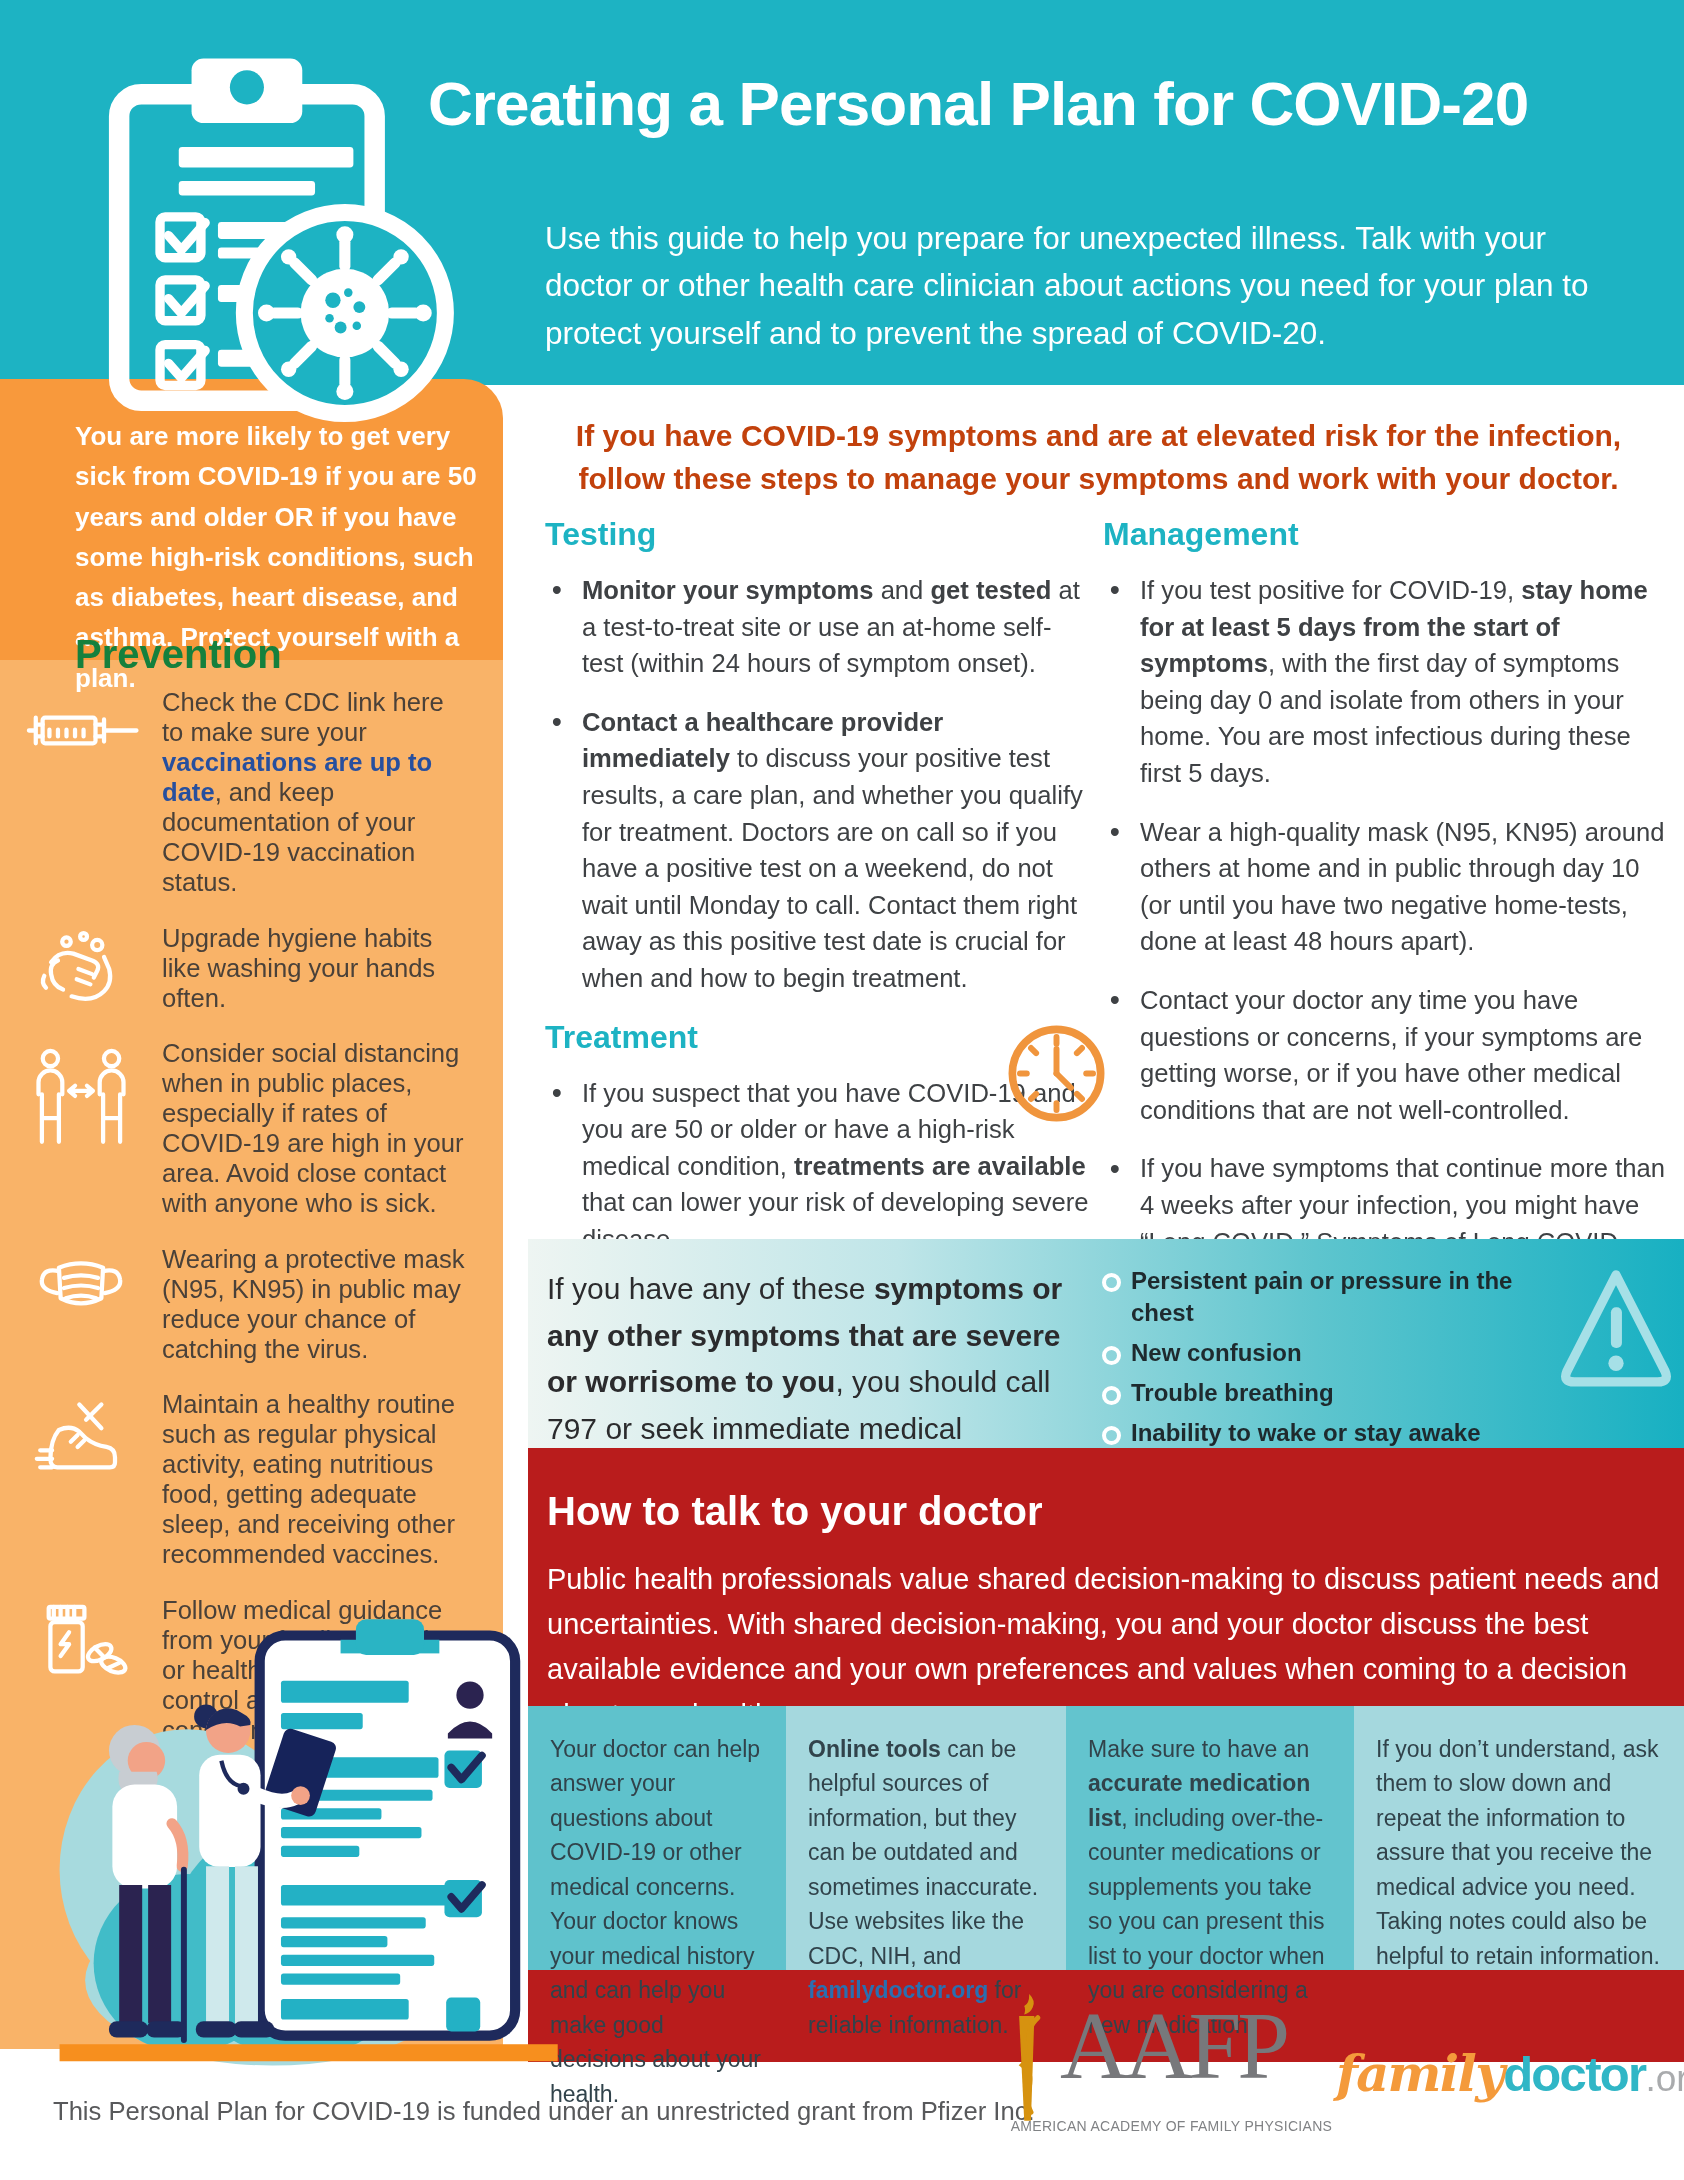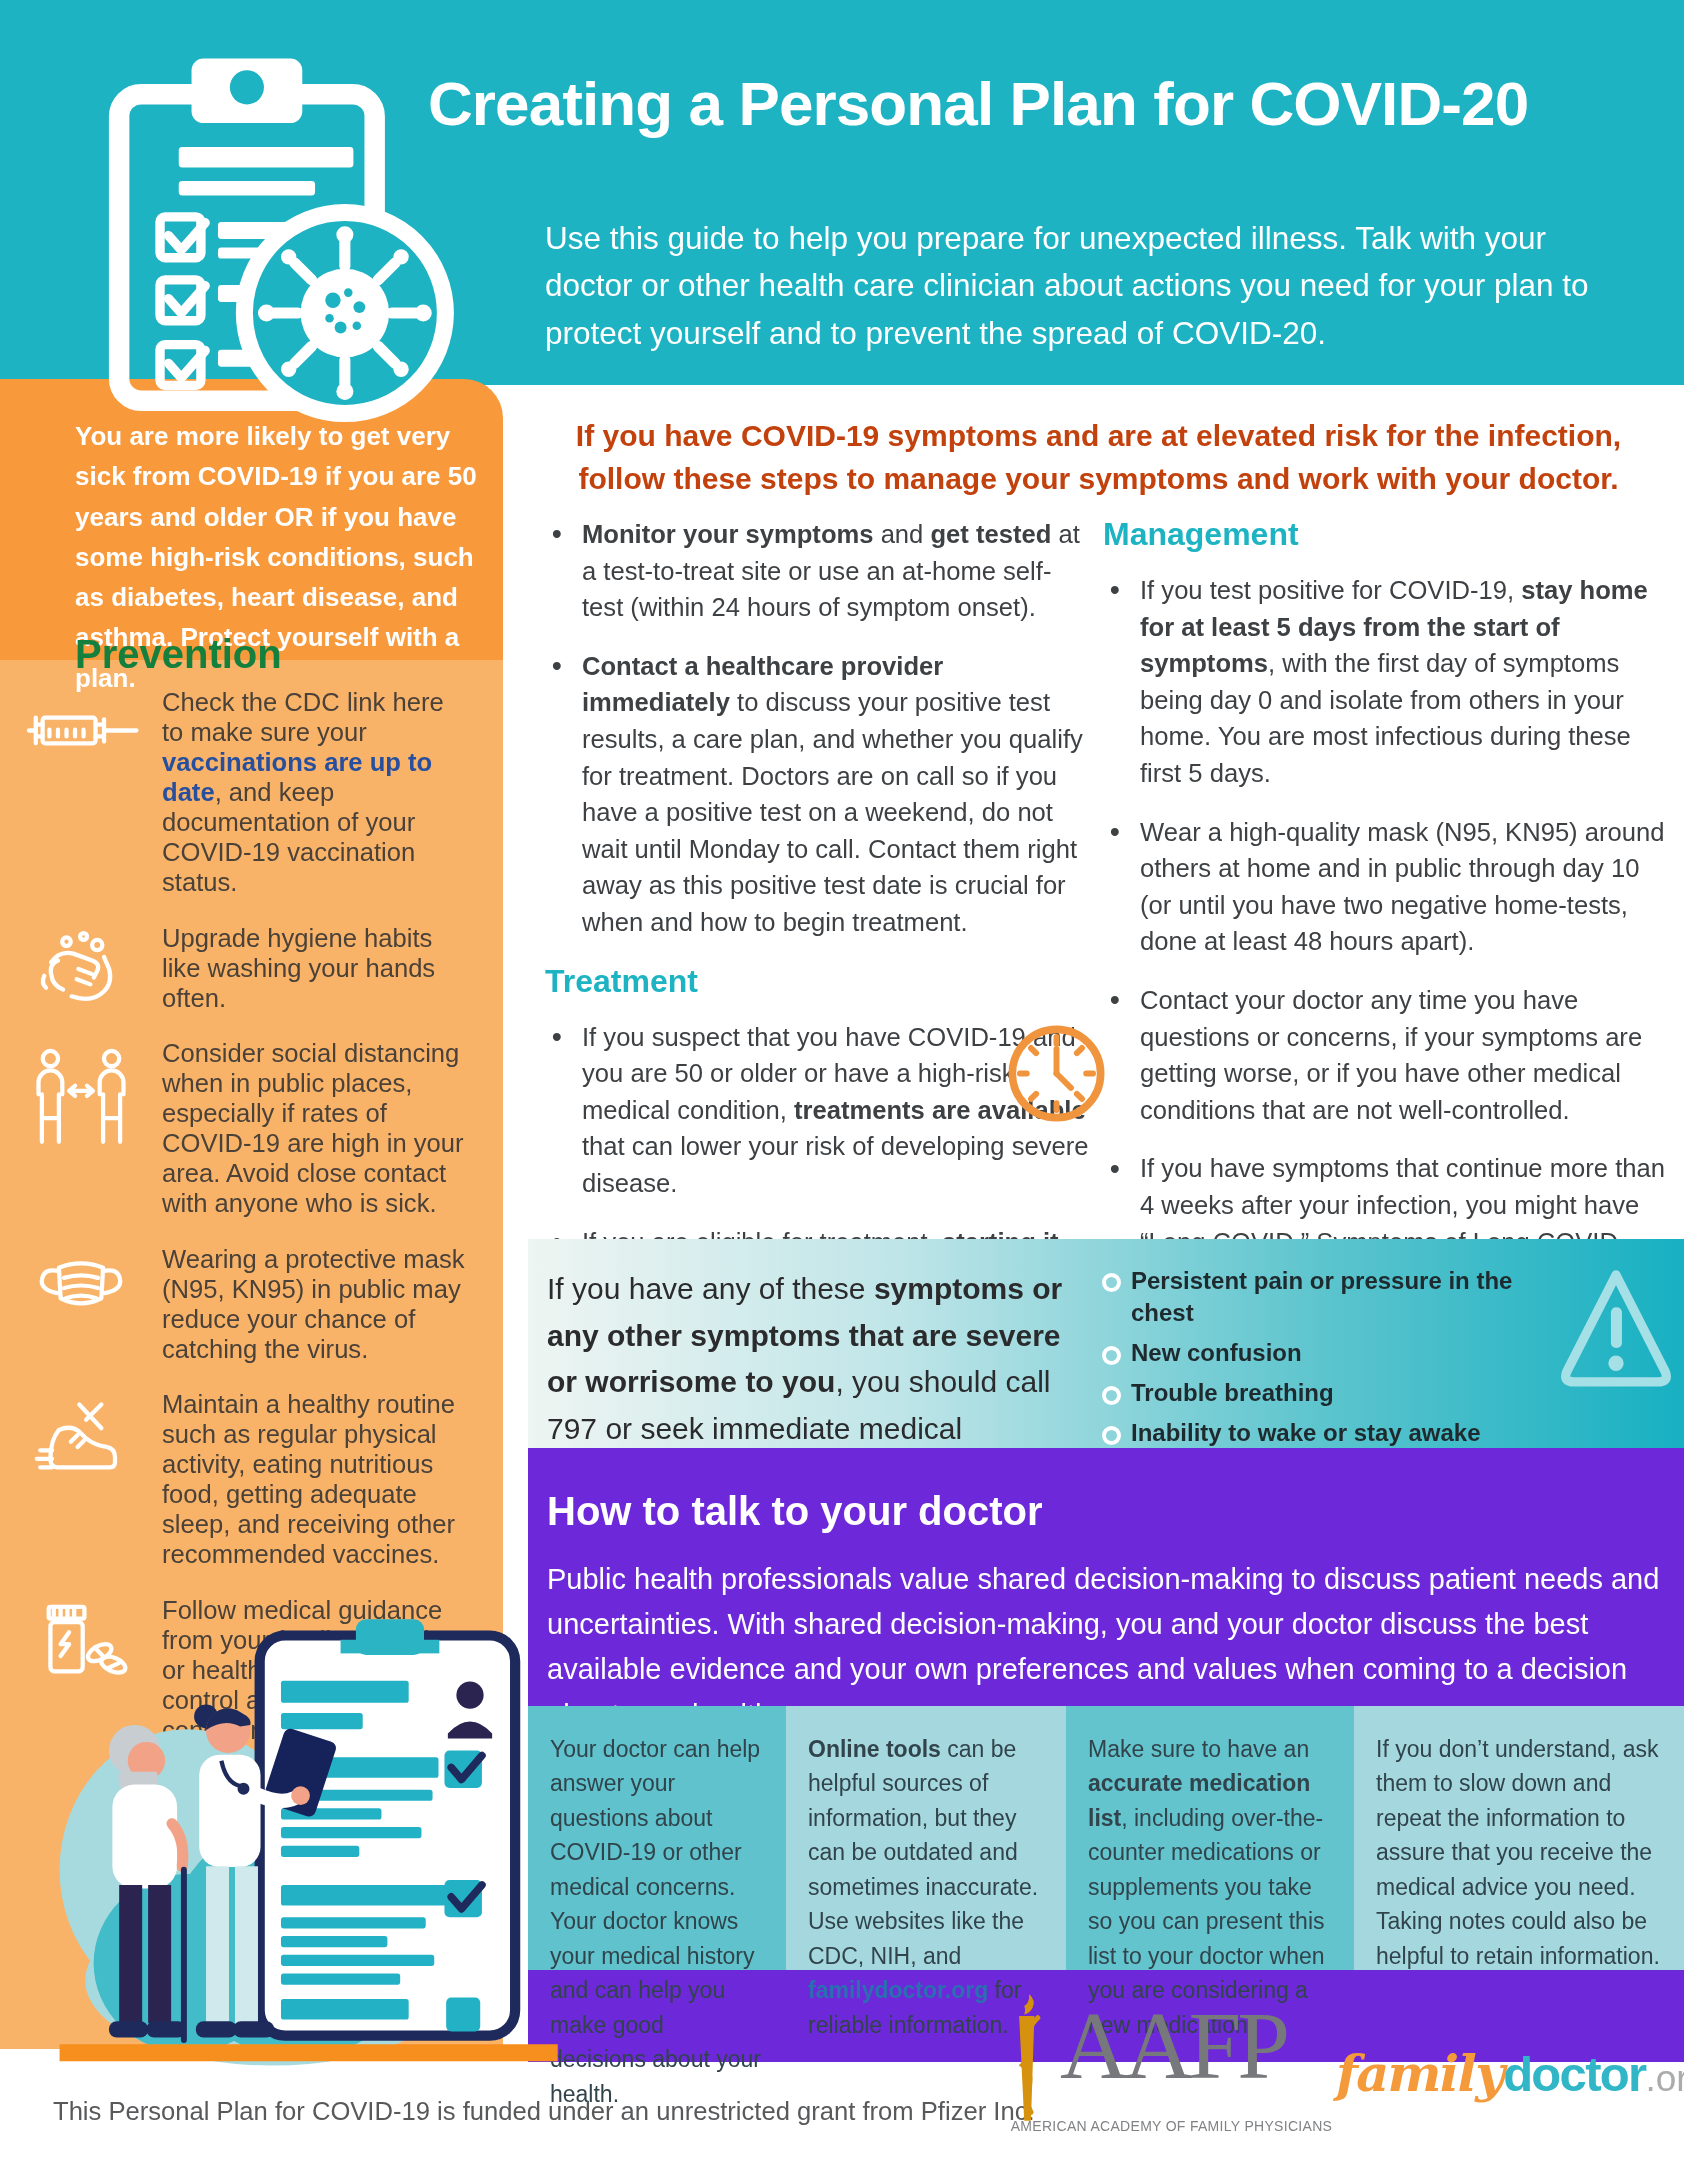--- a/index.html
+++ b/index.html
@@ -47,21 +47,21 @@
              font-size:30px;line-height:1.55;color:#2b2b2d;}
   .band-underline{position:absolute;left:19px;top:216px;width:490px;height:6.8px;background:#f0a64b;}
   .band-list{position:absolute;left:572px;top:25.6px;width:477px;list-style:none;margin:0;padding:0;}
   .band-list li{position:relative;padding-left:31px;margin-bottom:7.7px;
                 font-size:24px;line-height:1.35;font-weight:700;color:#1e2a2e;}
   .band-list li::before{content:"";position:absolute;left:1.7px;top:8.5px;width:11px;height:11px;
                 border:4.3px solid #ffffff;border-radius:50%;background:transparent;}
   .warn-tri{position:absolute;left:1032px;top:24px;width:112px;height:136px;}
 
   
-  .talk{position:absolute;left:528px;top:1448px;width:1157px;height:614px;background:#6d28d9;}
+  .talk{position:absolute;left:528px;top:1448px;width:1157px;height:614px;background:#b91c1c;}
   .talk-heading{position:absolute;left:19px;top:41px;font-size:40px;font-weight:700;color:#ffffff;}
   .talk-para{position:absolute;left:19px;top:109px;width:1120px;
              font-size:29px;line-height:1.56;color:#ffffff;}
   .talk-cols{position:absolute;left:0;top:258px;width:1157px;height:264px;display:flex;}
   .talk-col{padding:25.6px 22px 0 22px;font-size:23px;line-height:1.5;color:#31434b;box-sizing:border-box;}
   .talk-col.c1{width:258px;background:#5fc2cc;}
   .talk-col.c2{width:280px;background:#a5d8de;}
   .talk-col.c3{width:288px;background:#63c4ce;}
   .talk-col.c4{width:330px;background:#a5d8de;}
 
@@ -219,20 +219,21 @@
           <path d="M92,80 l13,-6"></path>
         </svg>
       </span>
       <span class="prev-text"><span>Follow medical guidance from your family physician or health care clinician to control any chronic conditions.</span></span>
     </div>
   </div>
 
   <div class="intro"><span style="font-weight: 700;">If you have COVID-19 symptoms and are at elevated risk for the infection, follow these steps to manage your symptoms and work with your doctor.</span></div>
 
   <div class="col-left">
+    <h2 class="sec-heading">Testing</h2>
     <ul class="blts">
       <li><span style="font-weight: 700;">Monitor your symptoms</span><span> and </span><span style="font-weight: 700;">get tested</span><span> at a test-to-treat site or use an at-home self-test (within 24 hours of symptom onset).</span></li>
       <li><span style="font-weight: 700;">Contact a healthcare provider immediately</span><span> to discuss your positive test results, a care plan, and whether you qualify for treatment. Doctors are on call so if you have a positive test on a weekend, do not wait until Monday to call. Contact them right away as this positive test date is crucial for when and how to begin treatment.</span></li>
     </ul>
     <h2 class="sec-heading mt">Treatment</h2>
     <ul class="blts">
       <li><span>If you suspect that you have COVID-19 and you are 50 or older or have a high-risk medical condition, </span><span style="font-weight: 700;">treatments are available</span><span> that can lower your risk of developing severe disease.</span></li>
       <li style="width:477px"><span>If you are eligible for treatment, </span><span style="font-weight: 700;">starting it within the first few days of symptoms will reduce the severity of the disease.</span><span> Two oral antiviral medicines are available for mild to moderate COVID-19. An intravenous medicine is more often used in hospital settings.</span></li>
     </ul>
   </div>

